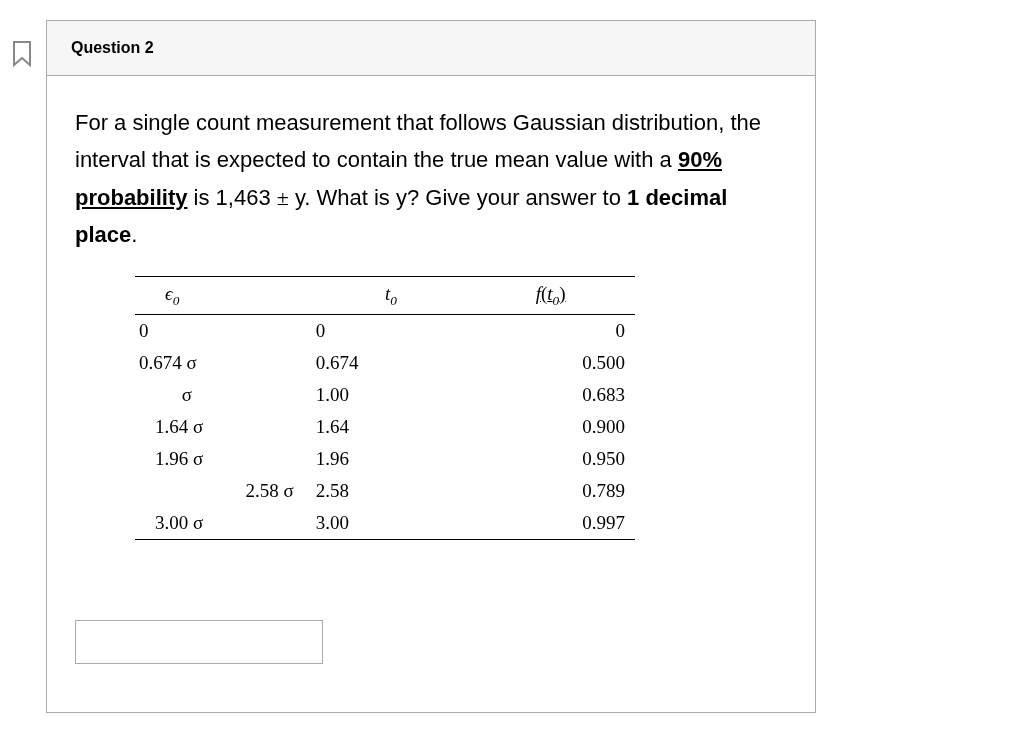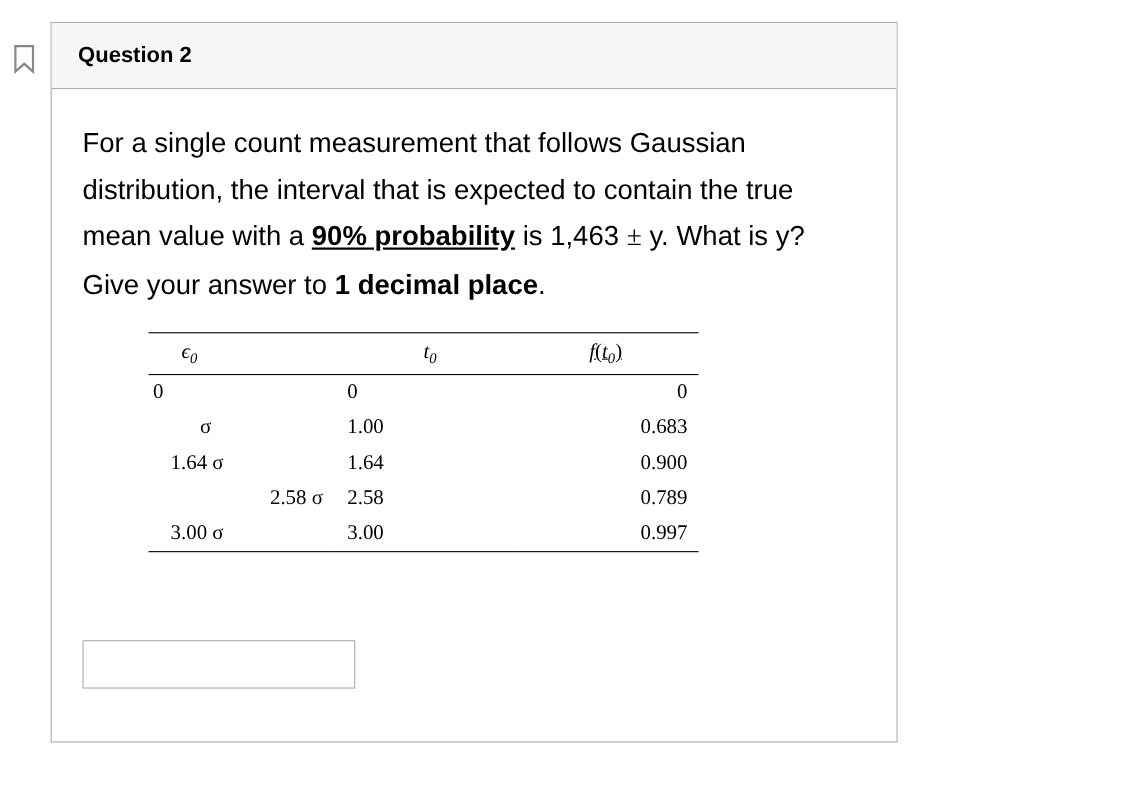--- a/index.html
+++ b/index.html
@@ -34,27 +34,27 @@
       width: 770px;
       background: #fff;
     }
     .question-header {
       padding: 18px 24px;
       border-bottom: 1px solid #aaa;
       background: #f6f6f6;
     }
     .question-title {
       font-weight: 700;
-      font-size: 20px;
+      font-size: 16px;
     }
     .question-body {
       padding: 28px 28px 48px 28px;
     }
     .question-text {
-      font-size: 25px;
+      font-size: 22px;
       line-height: 1.7;
       margin-bottom: 22px;
     }
     .underline-bold {
       font-weight: 700;
       text-decoration: underline;
     }
     .bold {
       font-weight: 700;
     }
@@ -157,28 +157,38 @@
             <th class="col3"><span style="text-decoration: underline;"><span class="ital-f">f</span><span style="font-style:normal;">(</span><span class="ital-f">t</span><span class="sub">0</span><span style="font-style:normal;">)</span></span></th>
           </tr>
         </thead>
         <tbody>
           <tr>
             <td class="col1">0</td>
             <td class="col2">0</td>
             <td class="col3">0</td>
           </tr>
           <tr>
+            <td class="col1"><span>0.674 σ</span></td>
+            <td class="col2">0.674</td>
+            <td class="col3">0.500</td>
+          </tr>
+          <tr>
             <td class="col1" style="white-space: pre;">         σ</td>
             <td class="col2">1.00</td>
             <td class="col3">0.683</td>
           </tr>
           <tr>
             <td class="col1" style="padding-left: 20px;">1.64 σ</td>
             <td class="col2">1.64</td>
             <td class="col3">0.900</td>
+          </tr>
+          <tr>
+            <td class="col1" style="padding-left: 20px;">1.96 σ</td>
+            <td class="col2">1.96</td>
+            <td class="col3">0.950</td>
           </tr>
           <tr>
             <td class="col1" style="padding-left: 20px; text-align: right;">2.58 σ</td>
             <td class="col2">2.58</td>
             <td class="col3">0.789</td>
           </tr>
           <tr>
             <td class="col1" style="padding-left: 20px;">3.00 σ</td>
             <td class="col2">3.00</td>
             <td class="col3">0.997</td>

